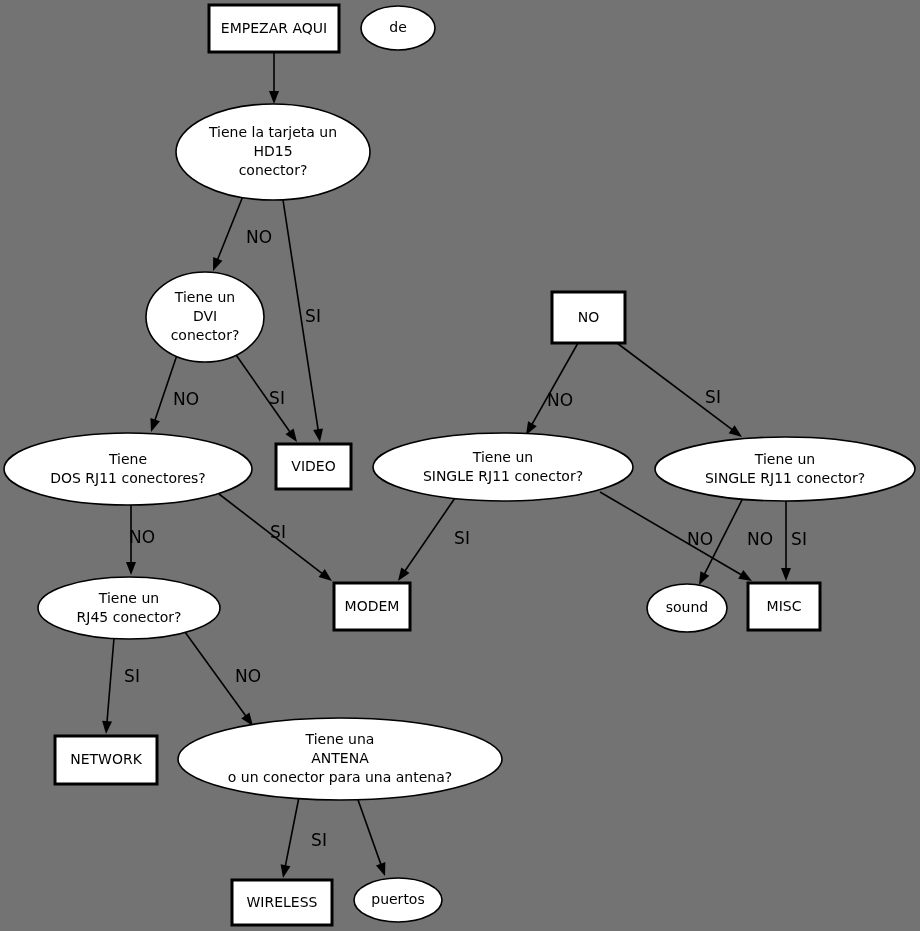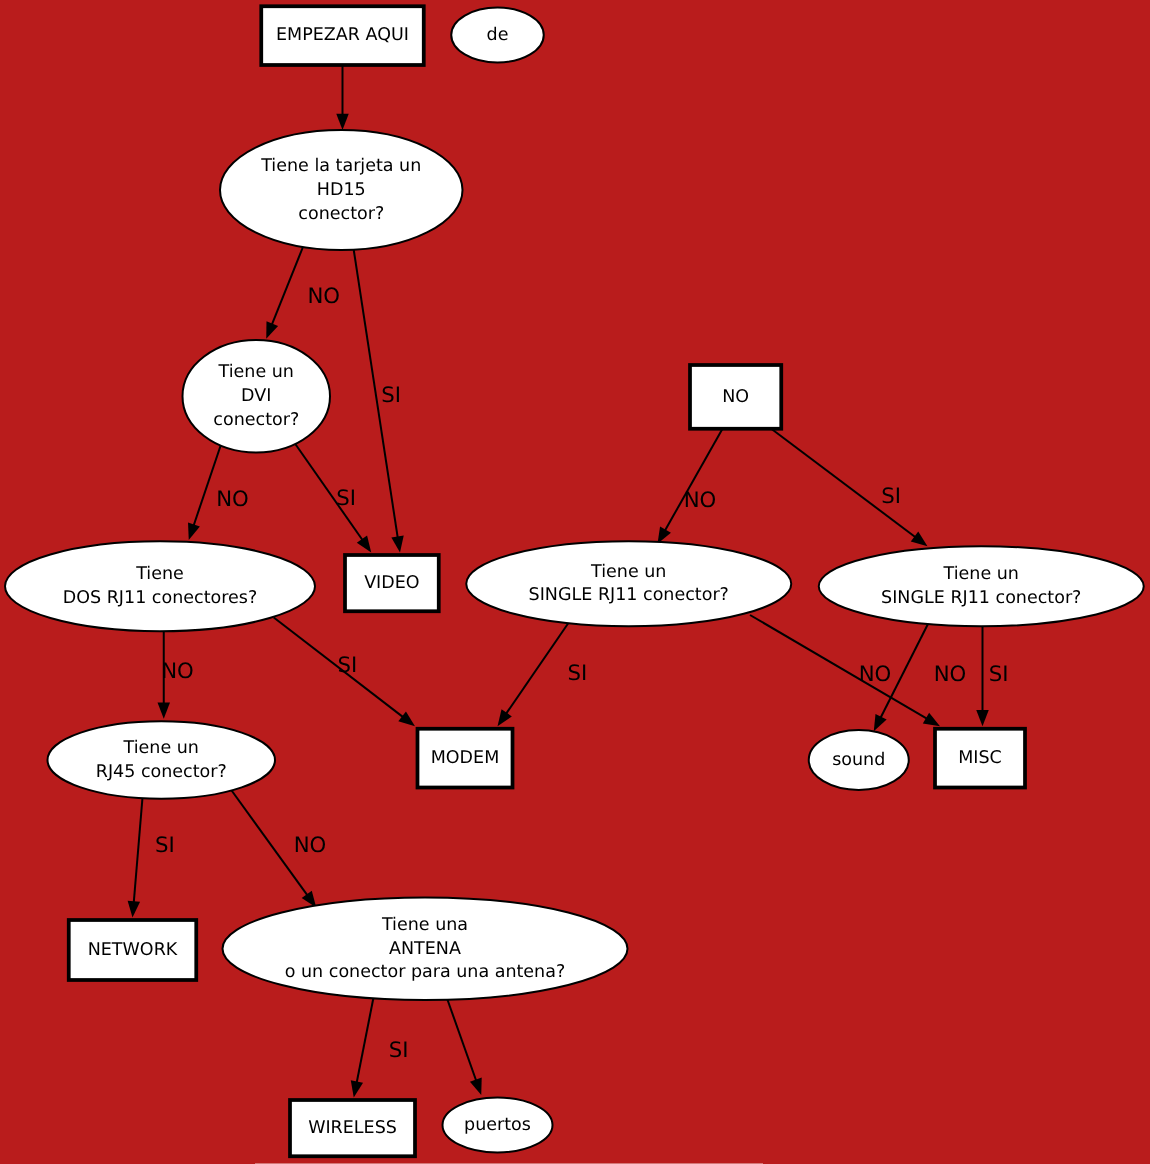--- a/index.html
+++ b/index.html
@@ -10,21 +10,21 @@
   body {
     width: 920px;
     height: 931px;
     font-family: "DejaVu Sans", sans-serif;
     overflow: hidden;
   }
   #diagram-root {
     position: relative;
     width: 920px;
     height: 931px;
-    background: #b91c1c;
+    background: #737373;
   }
   svg#flowchart {
     display: block;
     width: 920px;
     height: 931px;
   }
   .node-shape-box {
     fill: #ffffff;
     stroke: #000000;
     stroke-width: 3;

